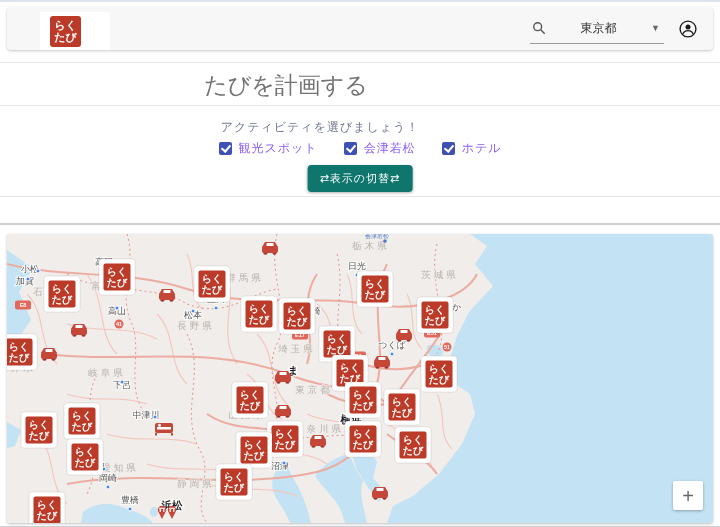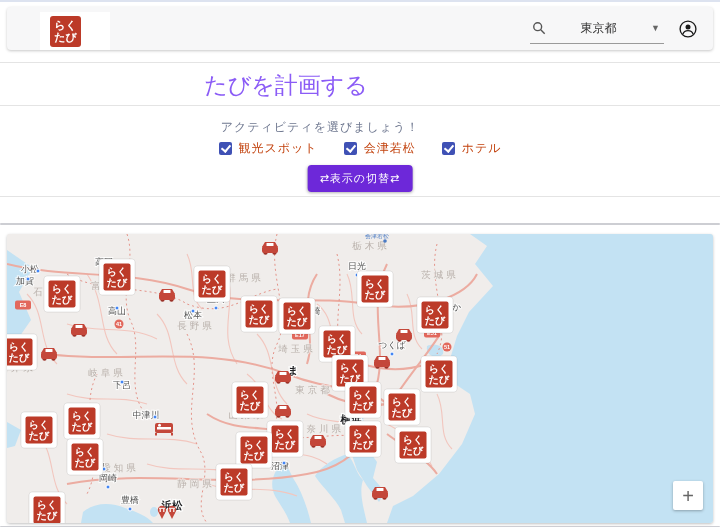--- a/index.html
+++ b/index.html
@@ -20,33 +20,33 @@
   .select-value{flex:1;text-align:center;font-size:12px;color:#333;}
   .caret{font-size:9px;color:#666;margin-right:4px;}
   .account-ic{width:20px;height:20px;}
 
   
   .divider{position:absolute;left:0;width:720px;height:0;border-top:1px solid #e4e4e4;}
   .divider.dark{border-top:2px solid #cdced3;border-radius:2px;}
 
   
   .page-title{position:absolute;left:0;top:68px;width:572px;text-align:center;
-    font-size:23px;color:#8b5cf6;}
+    font-size:23px;color:#737373;}
 
   
   .act-heading{position:absolute;left:0;top:117px;width:640px;text-align:center;
     font-size:12px;color:#6f7890;letter-spacing:1px;}
   .cb-row{position:absolute;left:0;top:138px;width:720px;display:flex;justify-content:center;gap:26px;}
   .cb-item{display:flex;align-items:center;gap:7px;cursor:pointer;}
   .cb-box{width:13px;height:13px;border-radius:2px;background:#3f51b5;position:relative;}
   .cb-box::after{content:"";position:absolute;left:4px;top:1px;width:4px;height:7px;
     border:solid #fff;border-width:0 2px 2px 0;transform:rotate(40deg);}
-  .cb-label{font-size:12px;color:#c2410c;letter-spacing:1px;}
+  .cb-label{font-size:12px;color:#8b5cf6;letter-spacing:1px;}
   .toggle-btn{position:absolute;left:50%;top:163px;transform:translateX(-50%);
-    background:#6d28d9;color:#fff;border:none;border-radius:4px;font-size:11px;
+    background:#0f766e;color:#fff;border:none;border-radius:4px;font-size:11px;
     padding:6px 12px;letter-spacing:1px;box-shadow:0 1px 3px rgba(0,0,0,.3);cursor:pointer;
     font-family:"Liberation Sans","DejaVu Sans",sans-serif;}
 
   
   .map-card{position:absolute;left:7px;top:232px;width:706px;height:289px;border-radius:3px;
     overflow:hidden;box-shadow:0 1px 3px rgba(0,0,0,.25);background:#f0edeb;}
   .map-card svg{display:block;}
   .zoom-btn{position:absolute;right:10px;bottom:13px;width:30px;height:29px;background:#fff;
     border:none;border-radius:2px;box-shadow:0 1px 3px rgba(0,0,0,.3);color:#666;
     font-size:20px;line-height:20px;cursor:pointer;font-family:"Liberation Sans",sans-serif;}

